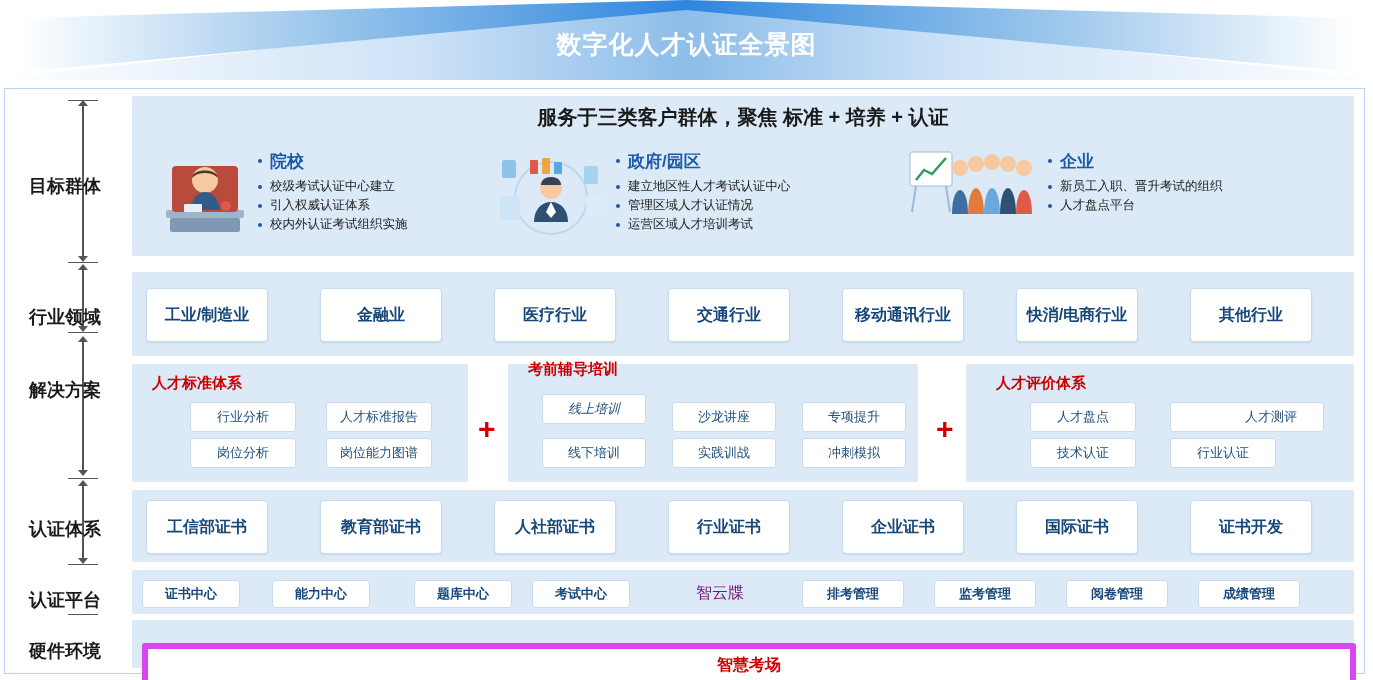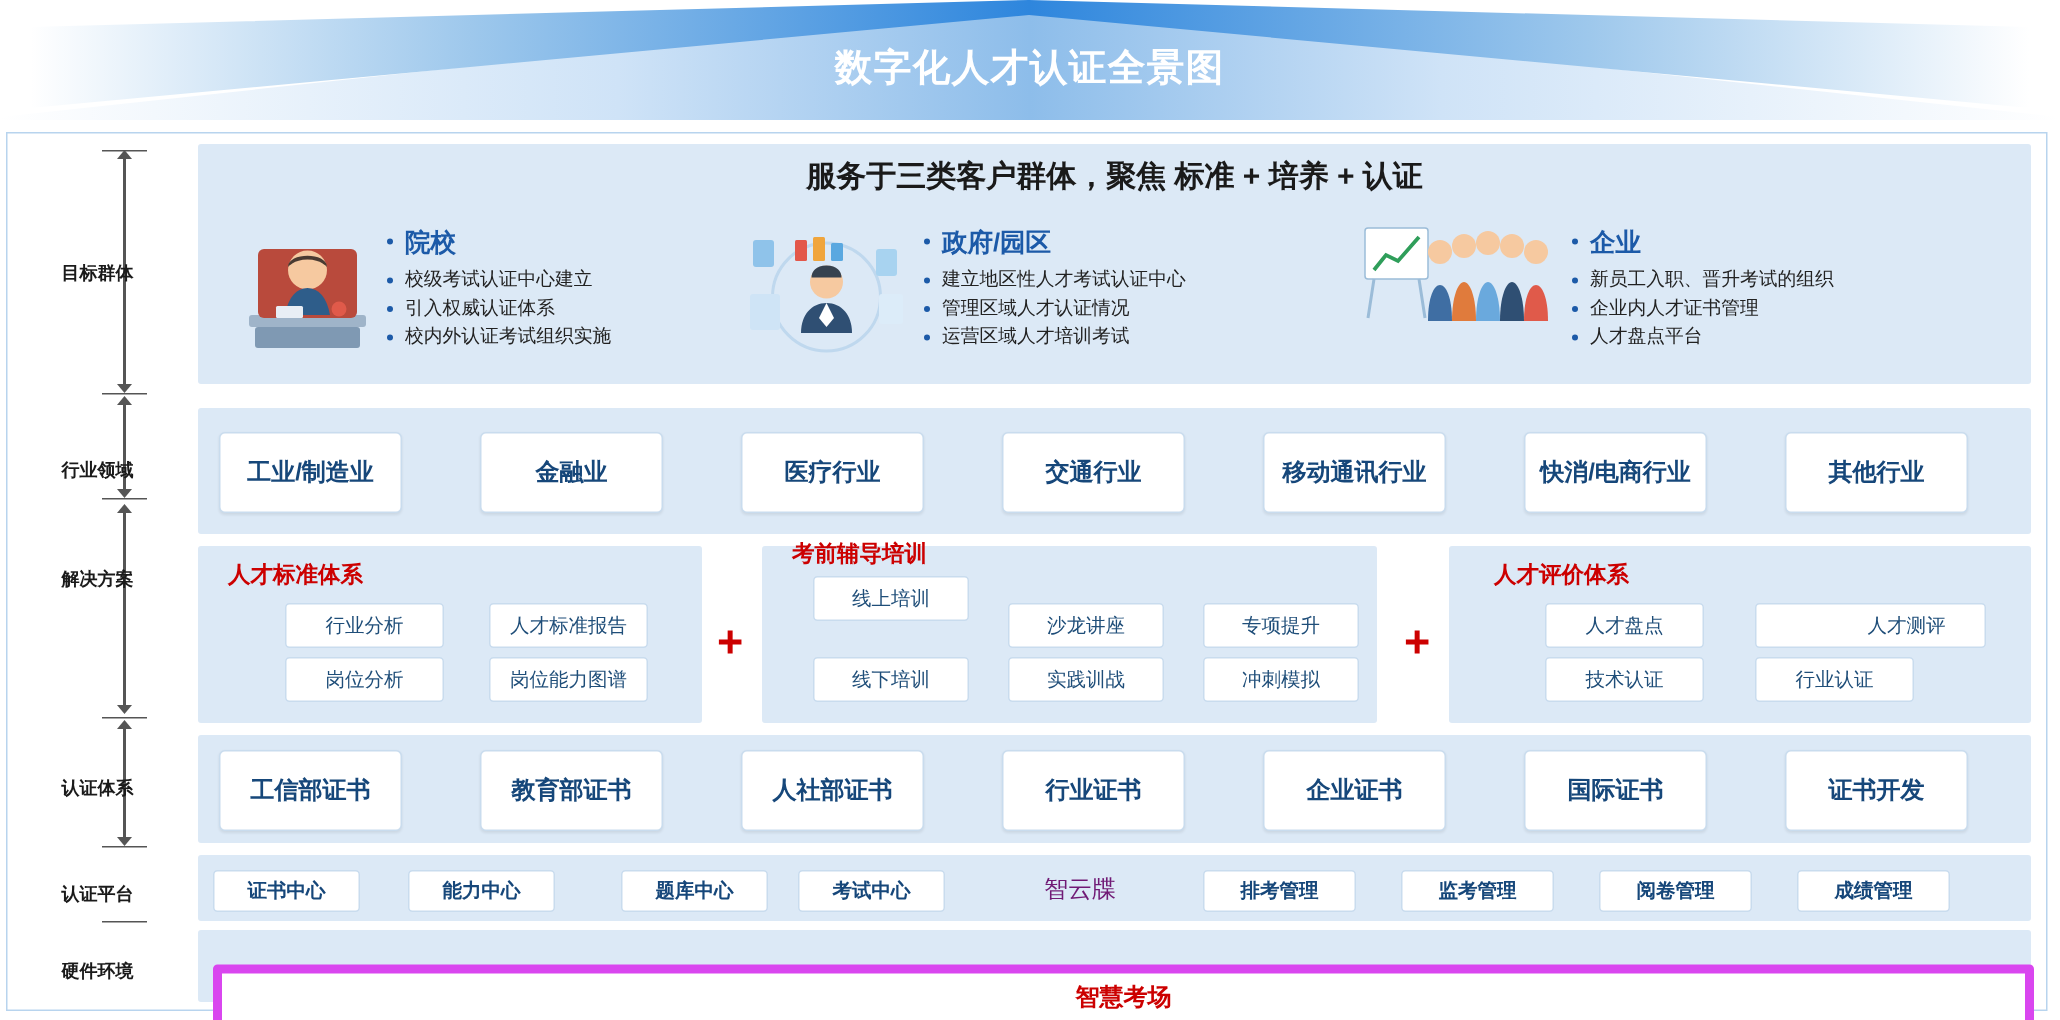--- a/index.html
+++ b/index.html
@@ -26,21 +26,21 @@
   .frame{
     position:absolute;left:4px;top:88px;width:1361px;height:586px;
     border:1px solid #b8d4ee;box-sizing:border-box;background:#fff;
   }
   
   .labels{
     position:absolute;left:6px;top:92px;width:118px;height:580px;
   }
   .row-label{
     position:absolute;left:0;width:118px;text-align:center;
-    font-size:12px;font-weight:bold;color:#1a1a1a;
+    font-size:18px;font-weight:bold;color:#1a1a1a;
   }
   .arrow{
     position:absolute;left:76px;width:2px;background:#555;
   }
   .arrow:before,.arrow:after{
     content:"";position:absolute;left:-4px;width:0;height:0;
     border-left:5px solid transparent;border-right:5px solid transparent;
   }
   .arrow:before{top:-6px;border-bottom:6px solid #555;}
   .arrow:after{bottom:-6px;border-top:6px solid #555;}
@@ -232,21 +232,20 @@
         <path d="M108 68c0-16 4-24 8-24s8 8 8 24z" fill="#e05a4a"></path>
     </g>
   </svg>
   <div style="position:absolute;left:138px;top:0;width:300px;">
     <div class="gtitle-row">
       <div class="dot"></div>
       <div class="group-title">企业</div>
     </div>
     <ul class="bullets">
       <li>新员工入职、晋升考试的组织</li>
-      <li>企业内人才证书管理</li>
       <li>人才盘点平台</li>
     </ul>
   </div>
 </div>
 
 <div class="panel" style="left:132px;top:272px;width:1222px;height:84px;"></div>
 <div class="card" style="left:146px;top:288px;width:120px;height:52px;">工业/制造业</div>
 <div class="card" style="left:320px;top:288px;width:120px;height:52px;">金融业</div>
 <div class="card" style="left:494px;top:288px;width:120px;height:52px;text-align:center;">医疗行业</div>
 <div class="card" style="left:668px;top:288px;width:120px;height:52px;">交通行业</div>
@@ -258,21 +257,21 @@
 <div class="sol-title" style="left:152px;top:374px;">人才标准体系</div>
 <div class="subcard" style="left:190px;top:402px;width:104px;height:28px;">行业分析</div>
 <div class="subcard" style="left:326px;top:402px;width:104px;height:28px;">人才标准报告</div>
 <div class="subcard" style="left:190px;top:438px;width:104px;height:28px;">岗位分析</div>
 <div class="subcard" style="left:326px;top:438px;width:104px;height:28px;">岗位能力图谱</div>
 
 <div class="plus" style="left:478px;top:414px;">+</div>
 
 <div class="sol-box" style="left:508px;top:364px;width:410px;height:118px;"></div>
 <div class="sol-title" style="left:528px;top:360px;">考前辅导培训</div>
-<div class="subcard" style="left:542px;top:384px;width:102px;height:28px;">线上培训</div>
+<div class="subcard" style="left:542px;top:394px;width:102px;height:28px;font-style:italic;">线上培训</div>
 <div class="subcard" style="left:672px;top:402px;width:102px;height:28px;">沙龙讲座</div>
 <div class="subcard" style="left:802px;top:402px;width:102px;height:28px;">专项提升</div>
 <div class="subcard" style="left:542px;top:438px;width:102px;height:28px;">线下培训</div>
 <div class="subcard" style="left:672px;top:438px;width:102px;height:28px;">实践训战</div>
 <div class="subcard" style="left:802px;top:438px;width:102px;height:28px;">冲刺模拟</div>
 
 <div class="plus" style="left:936px;top:414px;">+</div>
 
 <div class="sol-box" style="left:966px;top:364px;width:388px;height:118px;"></div>
 <div class="sol-title" style="left:996px;top:374px;">人才评价体系</div>

